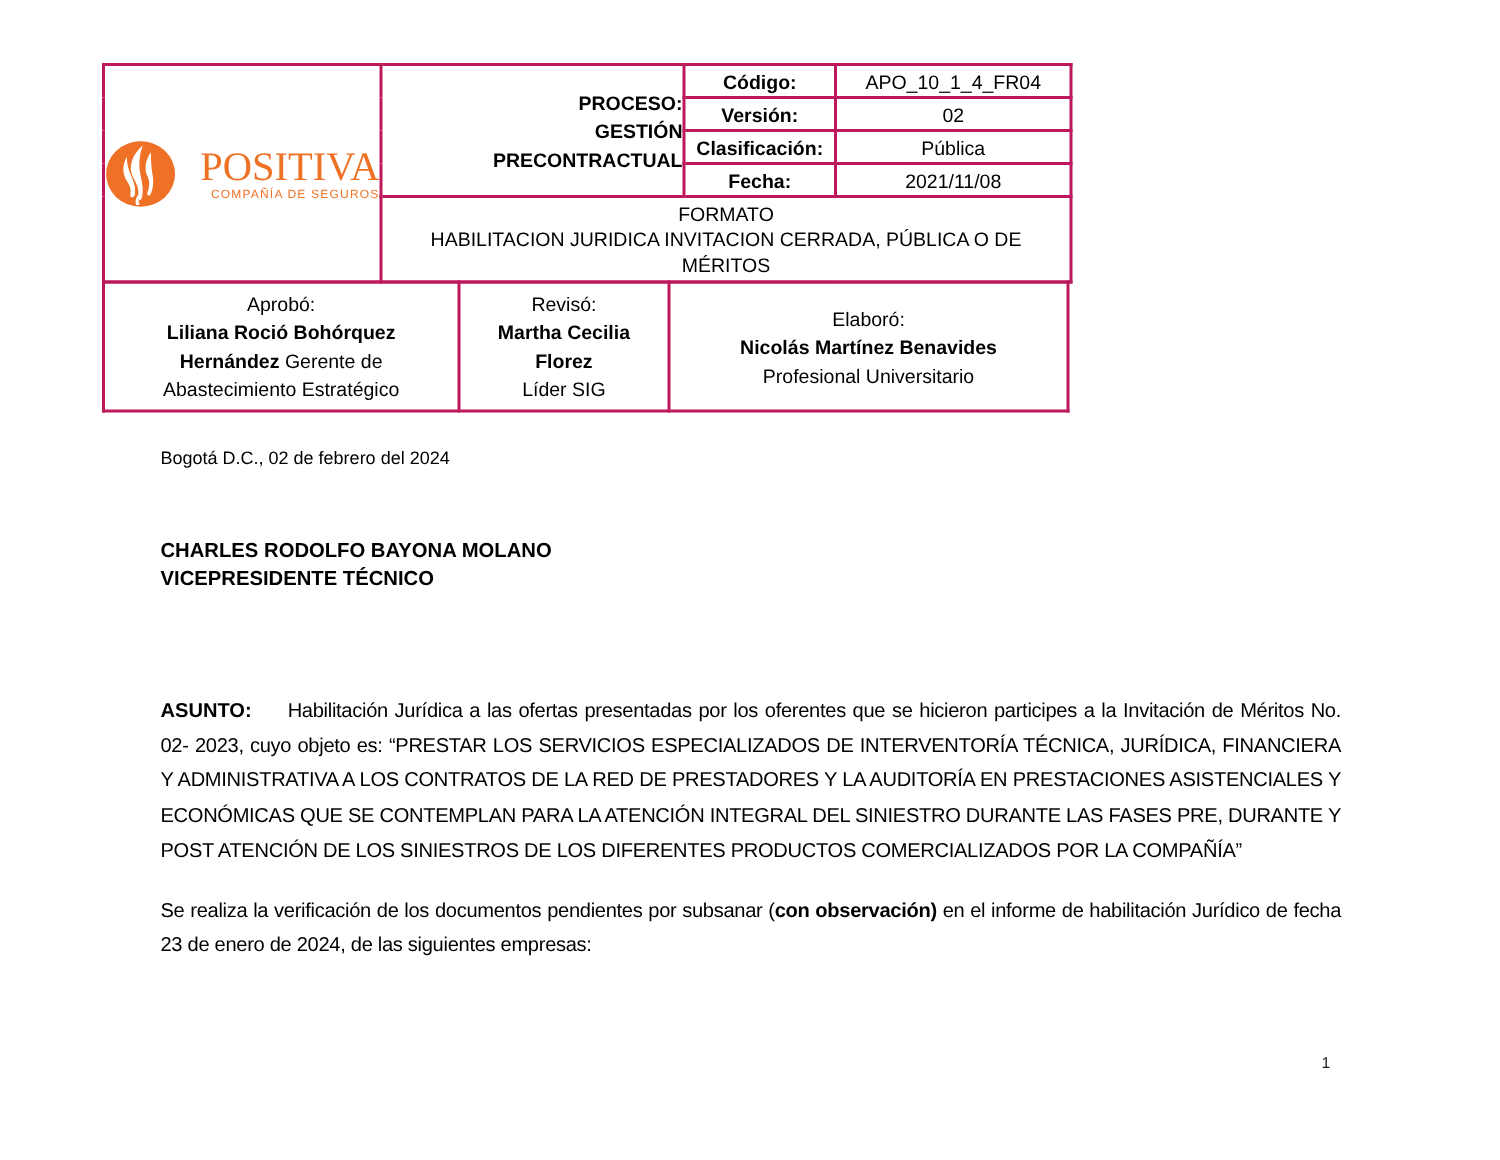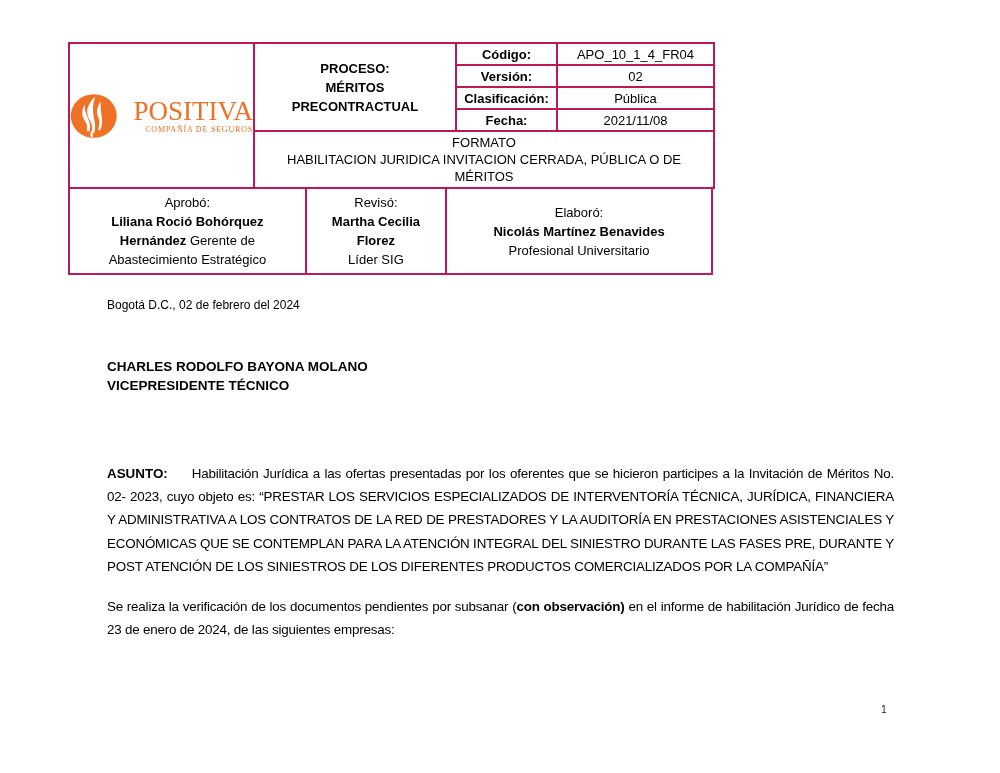--- a/index.html
+++ b/index.html
@@ -13,21 +13,21 @@
     color: #000;
     overflow: hidden;
   }
 
   
   .hdr { position: absolute; left: 68px; top: 42px; width: 645px; }
   table { border-collapse: collapse; table-layout: fixed; width: 645px; }
   td { border: 2px solid #be185d; vertical-align: middle; font-size: 13px; }
 
   td.logo-cell { width: 185px; padding: 0; }
-  td.proceso-cell { width: 202px; text-align: center; font-weight: bold; line-height: 19px; }
+  td.proceso-cell { width: 202px; text-align: right; font-weight: bold; line-height: 19px; }
   td.meta-label { width: 101px; text-align: center; font-weight: bold; height: 22px; }
   td.meta-value { width: 157px; text-align: center; height: 22px; }
   td.formato-cell { height: 52px; text-align: center; font-weight: normal; line-height: 17px; padding: 2px 8px; }
 
   .btable { margin-top: -2px; }
   .btable td { text-align: center; line-height: 19px; padding: 4px 8px; height: 80px; }
   td.aprobo-cell  { width: 228px; }
   td.reviso-cell  { width: 135px; }
   td.elaboro-cell { width: 256px; }
   .b { font-weight: bold; }
@@ -36,21 +36,21 @@
   .logo-wrap { display: flex; align-items: center; justify-content: space-between; gap: 16px; height: 139px; }
   .logo-text { display: flex; flex-direction: column; align-items: center; }
   .logo-brand {
     font-family: "Liberation Serif", serif;
     font-size: 27px;
     line-height: 26px;
     color: #EE7125;
     letter-spacing: 0px;
   }
   .logo-tagline {
-    font-family: Liberation Serif, serif;
+    font-family: Liberation Sans, sans-serif;
     font-size: 8px;
     letter-spacing: 0.8px;
     color: #EE7125;
     margin-top: 1px;
     align-self: flex-end;
   }
 
   
   .dateline {
     position: absolute; left: 107px; top: 298px;
@@ -95,21 +95,21 @@
               <path d="M30,46 C27,49 26,52 27,56 L30,56 C29,52 29,49 30,46 Z" fill="#ffffff"></path>
             </svg>
             <div class="logo-text">
               <span class="logo-brand">POSITIVA</span>
               <span class="logo-tagline">COMPAÑÍA DE SEGUROS</span>
             </div>
           </div>
         </td>
         <td class="proceso-cell" rowspan="4">
           <span>PROCESO:</span><br>
-          <span>MÉRITOS</span><br>
+          <span>GESTIÓN</span><br>
           <span>PRECONTRACTUAL</span>
         </td>
         <td class="meta-label">Código:</td>
         <td class="meta-value">APO_10_1_4_FR04</td>
       </tr>
       <tr>
         <td class="meta-label">Versión:</td>
         <td class="meta-value">02</td>
       </tr>
       <tr>

